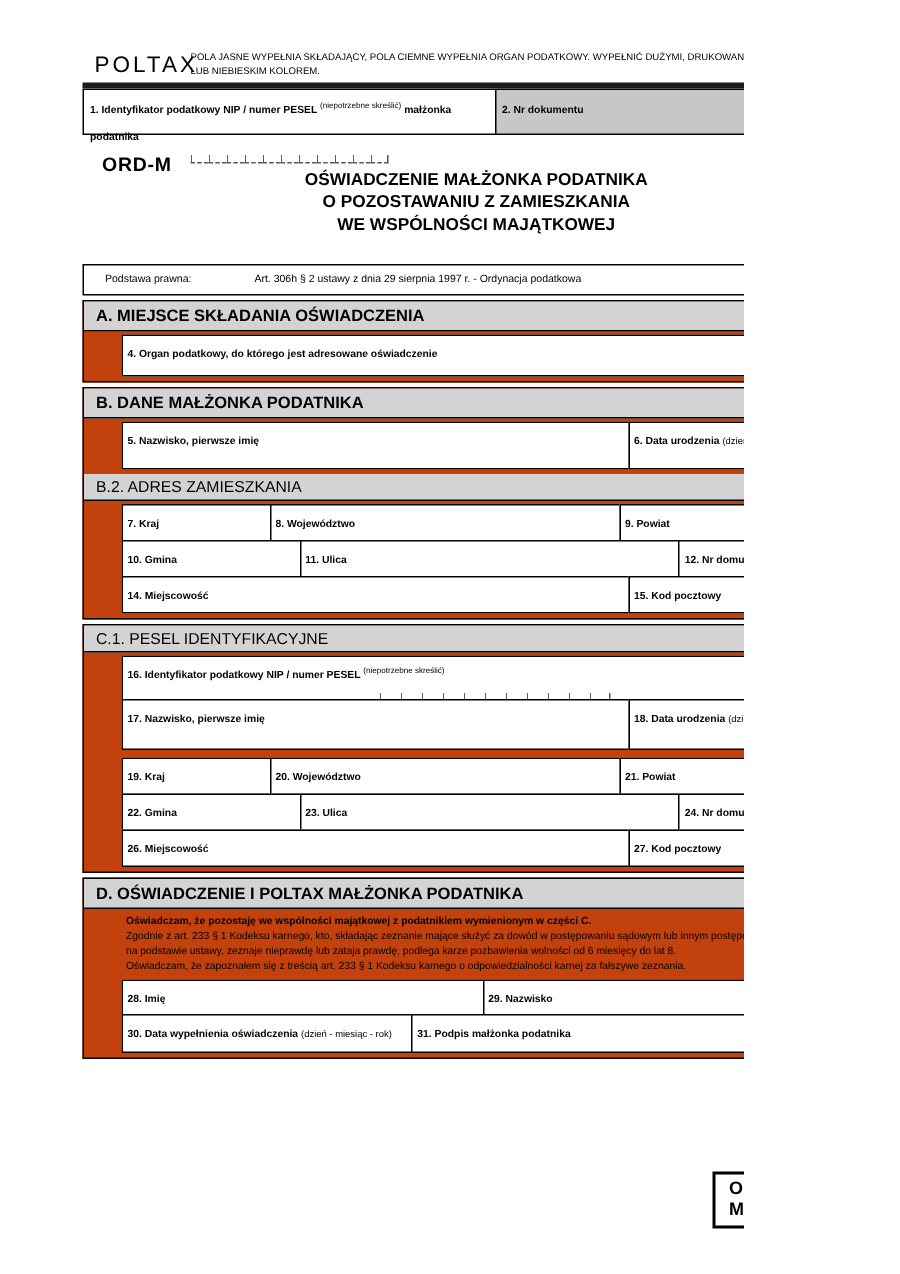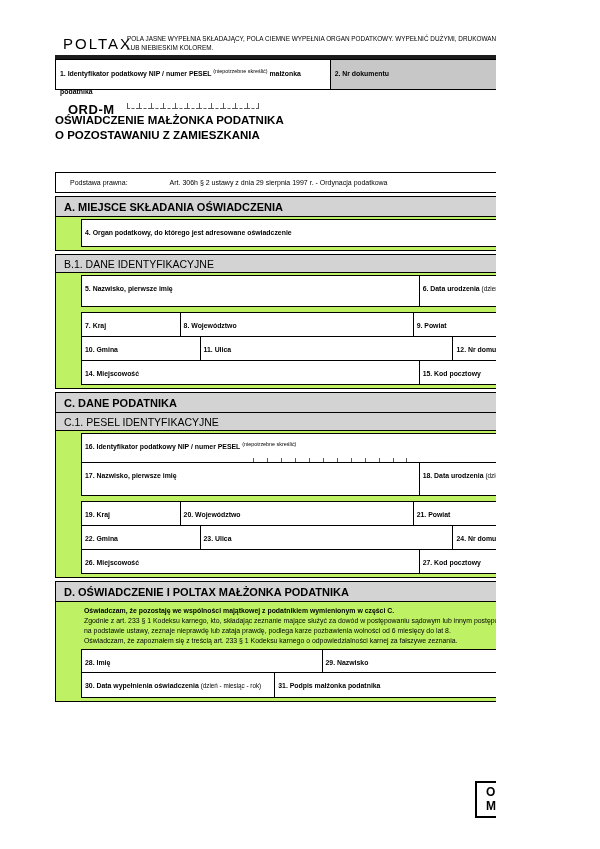--- a/index.html
+++ b/index.html
@@ -24,30 +24,30 @@
   .sup { font-size:5.4px; font-weight:normal; vertical-align:super; }
 
   .digits { display:flex; justify-content:center; margin-top:5px; }
   .dcell { width:12px; height:6px; border-left:1px solid #5a5a5a; border-bottom:1px dashed #5a5a5a; }
   .dcell:last-child { border-right:1px solid #5a5a5a; }
   .digits.wide .dcell { width:14px; }
 
   
   .title-block { position:relative; margin-top:12px; margin-bottom:18px; min-height:52px; }
   .ordm { position:absolute; left:13px; top:0; font-size:13px; font-weight:bold; letter-spacing:0.5px; }
-  .title { font-size:11.5px; font-weight:bold; line-height:1.3; padding-top:11px; }
+  .title { text-align:center; font-size:11.5px; font-weight:bold; line-height:1.3; padding-top:11px; }
 
   
   .band-legal { border:1.5px solid #000; background:#fff; height:21px; display:flex; align-items:center; font-size:7px; position:relative; margin-bottom:3px; }
   .band-legal .l1 { margin-left:14px; }
   .band-legal .l2 { margin-left:42px; }
   .band-legal .dot { position:absolute; right:52px; top:2px; }
 
   
-  .section { border:1.5px solid #000; margin-bottom:3px; background:#bef264; }
+  .section { border:1.5px solid #000; margin-bottom:3px; background:#c2410c; }
   .sec-h { background:#d3d3d3; font-size:11px; font-weight:bold; padding:4px 6px 3px 8px; border-bottom:1px solid #000; }
   .sec-sub { background:#d3d3d3; font-size:10.5px; font-weight:normal; padding:3px 6px 2px 8px; border-bottom:1px solid #000; }
   .sec-body { padding:2px 0 3px 25px; }
   .frow { display:flex; }
   .frow.tight { margin-top:-1px; }
   .fbox { background:#fff; border:1px solid #000; padding:1px 3px; margin-left:-1px; }
   .fbox:first-child { margin-left:0; }
 
   .h28{height:28px} .h32{height:32px} .h25{height:25px} .h30{height:30px} .h34{height:34px} .h24{height:24px} .h26{height:26px}
   .w100{width:100%} .w68{width:68%} .w32{width:32%}
@@ -100,20 +100,21 @@
       <div class="tcell dark w525-3">
         <span class="lb">3. Status</span>
       </div>
     </div>
 
     <div class="title-block">
       <div class="ordm">ORD-M</div>
       <div class="title">
         <div>OŚWIADCZENIE MAŁŻONKA PODATNIKA</div>
         <div>O POZOSTAWANIU Z ZAMIESZKANIA</div>
+        <div>WE WSPÓLNOŚCI MAJĄTKOWEJ</div>
       </div>
     </div>
 
     <div class="band-legal">
       <span class="l1">Podstawa prawna:</span>
       <span class="l2">Art. 306h § 2 ustawy z dnia 29 sierpnia 1997 r. - Ordynacja podatkowa</span>
       <span class="dot">.</span>
     </div>
 
     <div class="section">
@@ -121,52 +122,52 @@
       <div class="sec-body">
         <div class="frow">
           <div class="fbox w100 h28">
             <span class="lb">4. Organ podatkowy, do którego jest adresowane oświadczenie</span>
           </div>
         </div>
       </div>
     </div>
 
     <div class="section">
-      <div class="sec-sub">B.1. DANE IDENTYFIKACYJNE</div>
+      <div class="sec-h">B. DANE MAŁŻONKA PODATNIKA</div>
       <div class="sec-body">
         <div class="frow">
           <div class="fbox w68 h32">
             <span class="lb">5. Nazwisko, pierwsze imię</span>
           </div>
           <div class="fbox w32 h32">
             <span class="lb"><span>6. Data urodzenia</span> <span class="hint">(dzień - miesiąc - rok)</span></span>
           </div>
         </div>
       </div>
+      <div class="sec-sub">B.2. ADRES ZAMIESZKANIA</div>
       <div class="sec-body">
         <div class="frow">
           <div class="fbox w20 h25"><span class="lb">7. Kraj</span></div>
           <div class="fbox w47 h25"><span class="lb">8. Województwo</span></div>
           <div class="fbox w33 h25"><span class="lb">9. Powiat</span></div>
         </div>
         <div class="frow tight">
           <div class="fbox w24 h25"><span class="lb">10. Gmina</span></div>
           <div class="fbox w51 h25"><span class="lb">11. Ulica</span></div>
           <div class="fbox w12 h25"><span class="lb">12. Nr domu</span></div>
           <div class="fbox w13 h25"><span class="lb">13. Nr lokalu</span></div>
         </div>
         <div class="frow tight">
           <div class="fbox w68 h25"><span class="lb">14. Miejscowość</span></div>
           <div class="fbox w32 h25"><span class="lb">15. Kod pocztowy</span></div>
         </div>
       </div>
     </div>
 
     <div class="section">
-      <div class="sec-h">C. DANE PODATNIKA</div>
       <div class="sec-sub">C.1. PESEL IDENTYFIKACYJNE</div>
       <div class="sec-body">
         <div class="frow">
           <div class="fbox w100 h30">
             <span class="lb"><span>16. Identyfikator podatkowy NIP / numer PESEL</span> <span class="sup">(niepotrzebne skreślić)</span></span>
             <div class="digits wide">
               <span class="dcell"></span>
                 <span class="dcell"></span>
                 <span class="dcell"></span>
                 <span class="dcell"></span>

